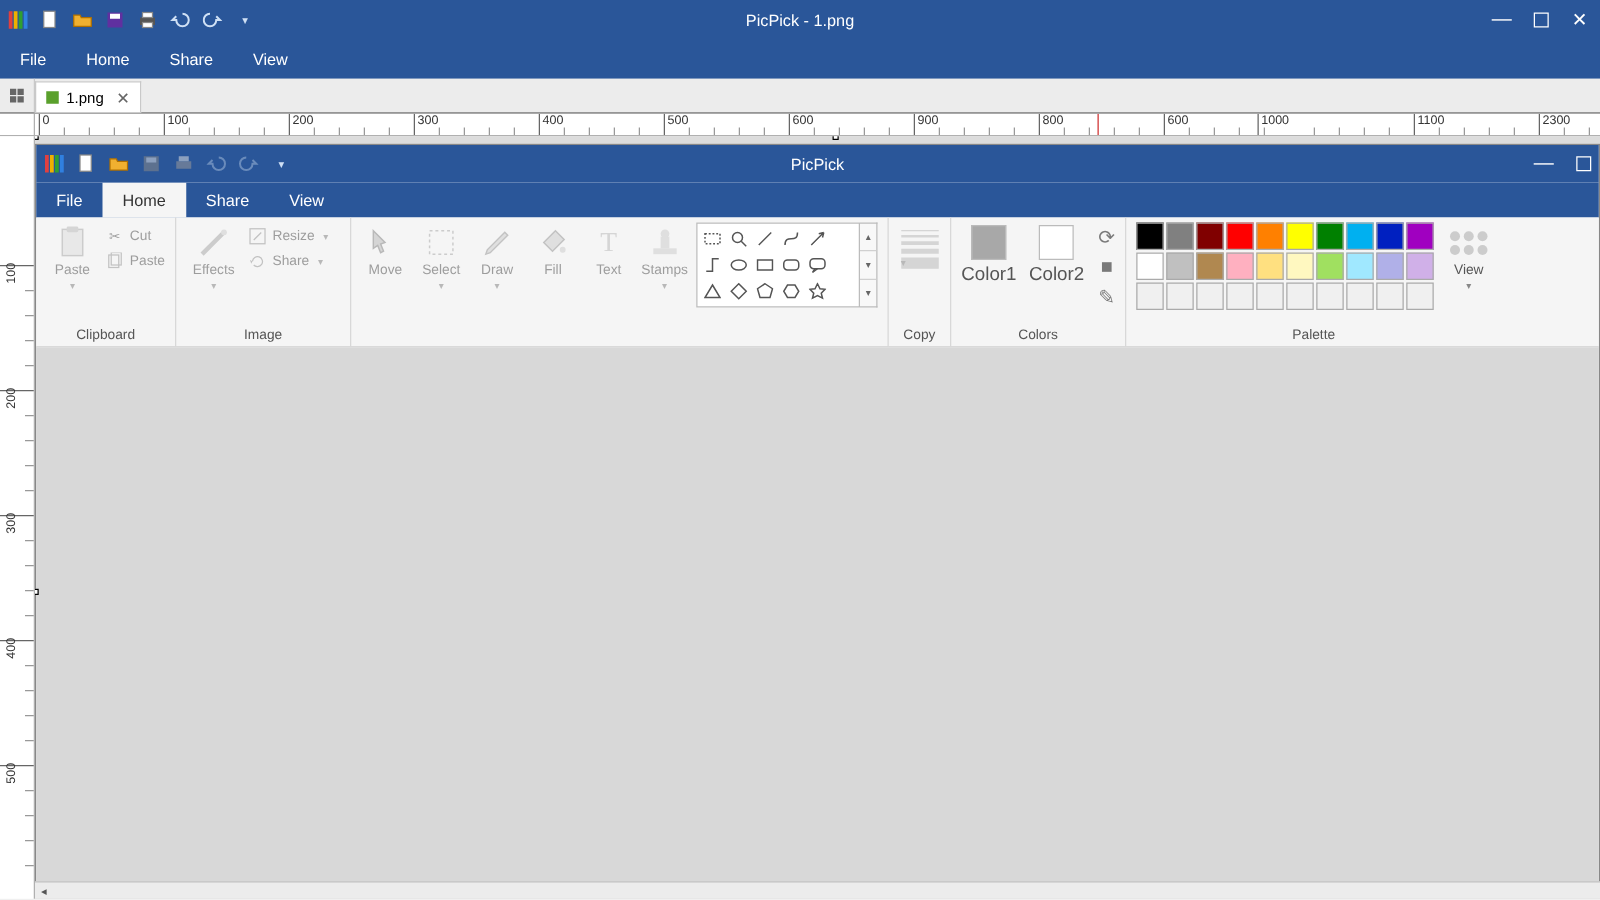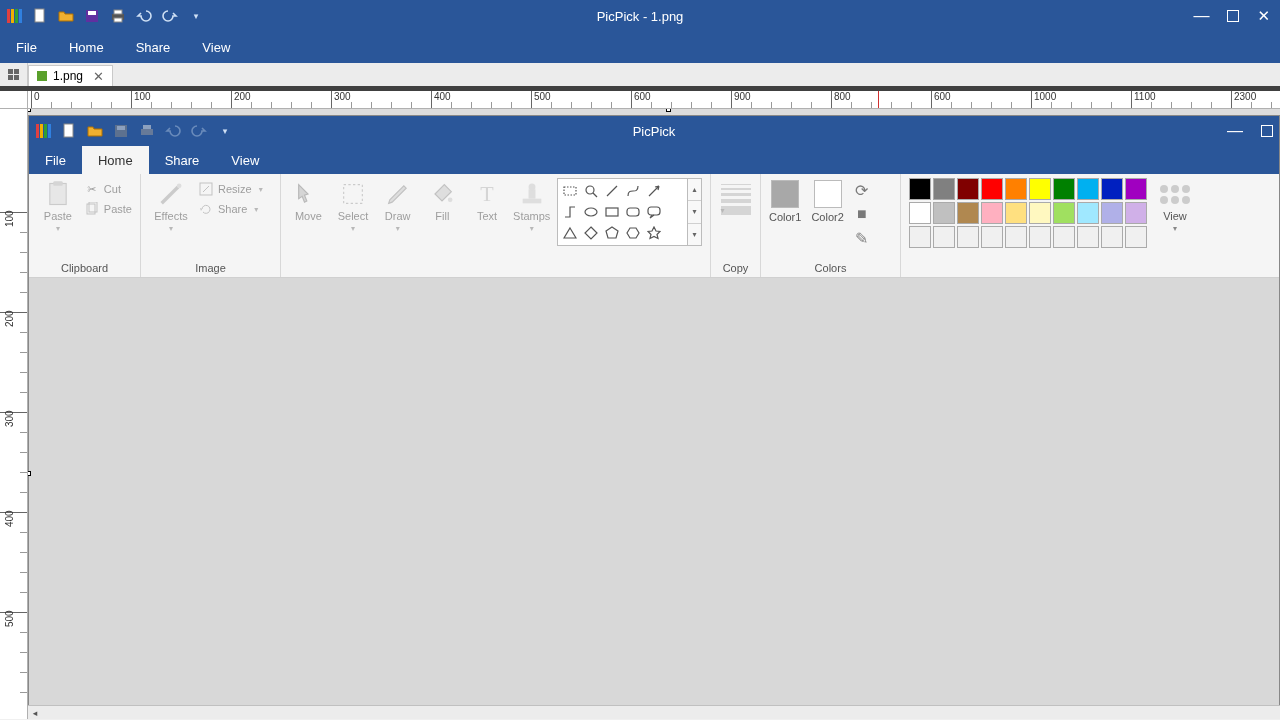--- a/index.html
+++ b/index.html
@@ -11,21 +11,21 @@
 .titlebar .title { position: absolute; left: 50%; transform: translateX(-50%); font-size: 13px; }
 .titlebar .winbtns { margin-left: auto; display: flex; align-items: center; gap: 18px; padding-right: 10px; }
 .qat-ico { width: 16px; height: 16px; display: flex; align-items: center; justify-content: center; }
 .qat-ico svg { width: 16px; height: 16px; }
 .logo-stripes { display: flex; gap: 1px; }
 .logo-stripes span { width: 3px; height: 14px; display: block; }
 
 .menubar { height: 31px; background: #2a5699; display: flex; align-items: stretch; color: #fff; font-size: 13px; }
 .menubar .menuitem { padding: 0 16px; display: flex; align-items: center; cursor: pointer; }
 
-.tabstrip { height: 28px; background: #ececec; border-bottom: 5px solid #404040; display: flex; align-items: stretch; }
+.tabstrip { height: 28px; background: #ececec; border-bottom: 1px solid #404040; display: flex; align-items: stretch; }
 .tabstrip .apps-grid { width: 28px; display: flex; align-items: center; justify-content: center; border-right: 1px solid #c9c9c9; }
 .grid-icon { display: grid; grid-template-columns: repeat(2,5px); grid-template-rows: repeat(2,5px); gap: 1px; }
 .grid-icon span { background: #666; }
 .file-tab { display: flex; align-items: center; background: #fff; border: 1px solid #c9c9c9; border-bottom: none; margin-top: 2px; padding: 0 8px; gap: 6px; font-size: 12px; }
 .file-tab .swatch { width: 10px; height: 10px; background: #5aa02c; }
 .file-tab .close { color: #666; font-size: 13px; margin-left: 4px; }
 
 .workspace { position: relative; background: #f4f4f4; }
 .ruler-h { height: 18px; background: #fff; border-bottom: 1px solid #b0b0b0; position: relative; margin-left: 28px; overflow: hidden; font-size: 10px; color: #333; }
 .ruler-h .tick { position: absolute; top: 0; height: 18px; border-left: 1px solid #666; padding-left: 2px; }
@@ -74,21 +74,21 @@
 .shape-gallery .cell svg { width:14px;height:14px; stroke:#555; fill:none; stroke-width:1.2;}
 .shape-scroll { width: 14px; display:flex; flex-direction:column; border:1px solid #bcbcbc; border-left:none; background:#f8f8f8;}
 .shape-scroll div{flex:1; display:flex;align-items:center;justify-content:center;font-size:8px;color:#666;border-bottom:1px solid #d0d0d0;}
 .shape-scroll div:last-child{border-bottom:none;}
 
 .size-lines { display:flex; flex-direction:column; gap:3px; width:34px; padding-top:6px; align-items:center;}
 .size-lines span{display:block; background:#bbb; width:30px;}
 .size-lines .caret{font-size:8px;color:#888;}
 
 .color-well { width:28px; height:28px; border:1px solid #bbb; }
-.color-pick { display:flex; flex-direction:column; align-items:center; gap:3px; font-size:11px; color:#555;}
+.color-pick { display:flex; flex-direction:column; align-items:center; gap:3px; font-size:15px; color:#555;}
 
 .palette-grid { display:grid; grid-template-columns: repeat(10, 22px); grid-auto-rows: 22px; gap: 2px; }
 .palette-grid .sw { border:1px solid #aaa; }
 
 .more-dots { display:grid; grid-template-columns:repeat(3,8px); grid-template-rows:repeat(2,8px); gap:3px;}
 .more-dots span{width:8px;height:8px;border-radius:50%;background:#ccc;}
 
 .mini-stack { display:flex; flex-direction:column; gap:8px; align-items:center; padding-top:2px;}
 .mini-stack .m { width:16px;height:16px; display:flex;align-items:center;justify-content:center; opacity:.5;}
 
@@ -223,21 +223,21 @@
       <div class="tick" style="left: 803px;">800</div>
       <div class="minor" style="left: 823px;"></div>
       <div class="minor" style="left: 843px;"></div>
       <div class="minor" style="left: 863px;"></div>
       <div class="minor" style="left: 883px;"></div>
       <div class="tick" style="left: 903px;">600</div>
       <div class="minor" style="left: 923px;"></div>
       <div class="minor" style="left: 943px;"></div>
       <div class="minor" style="left: 963px;"></div>
       <div class="minor" style="left: 983px;"></div>
-      <div class="tick" style="left: 1003px;">1000</div>
+      <div class="tick" style="left: 978px;">1000</div>
       <div class="minor" style="left: 1023px;"></div>
       <div class="minor" style="left: 1043px;"></div>
       <div class="minor" style="left: 1063px;"></div>
       <div class="minor" style="left: 1083px;"></div>
       <div class="tick" style="left: 1103px;">1100</div>
       <div class="minor" style="left: 1123px;"></div>
       <div class="minor" style="left: 1143px;"></div>
       <div class="minor" style="left: 1163px;"></div>
       <div class="minor" style="left: 1183px;"></div>
       <div class="tick" style="left: 1203px;">2300</div>
@@ -634,20 +634,21 @@
                       <span></span>
                       <span></span>
                       <span></span>
                       <span></span>
                     </span>
                   </span>
                 <span class="lbl">View</span>
                   <span class="caret">▾</span>
               </div>
             </div>
+            <div class="glabel">Palette</div>
           </div>
         </div>
         <div class="inner-canvas"></div>
       </div>
 
       <div class="sel-handle" style="left:-2px;top:362px;"></div>
 
       <div class="scrollbar-h">
         <span class="arrow">◂</span>
       </div>

